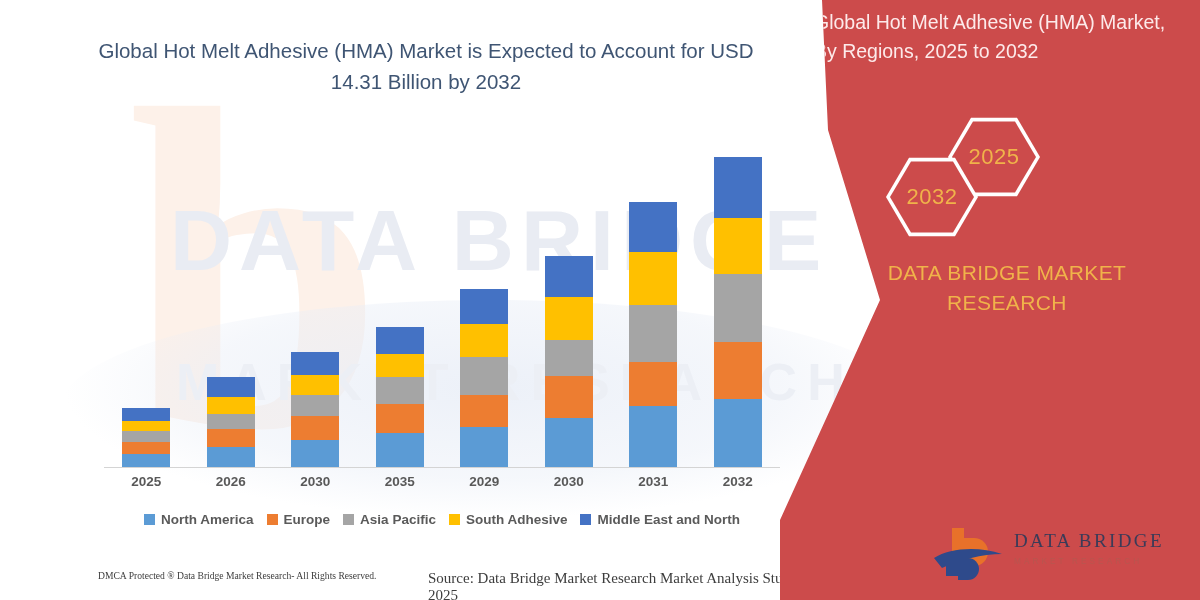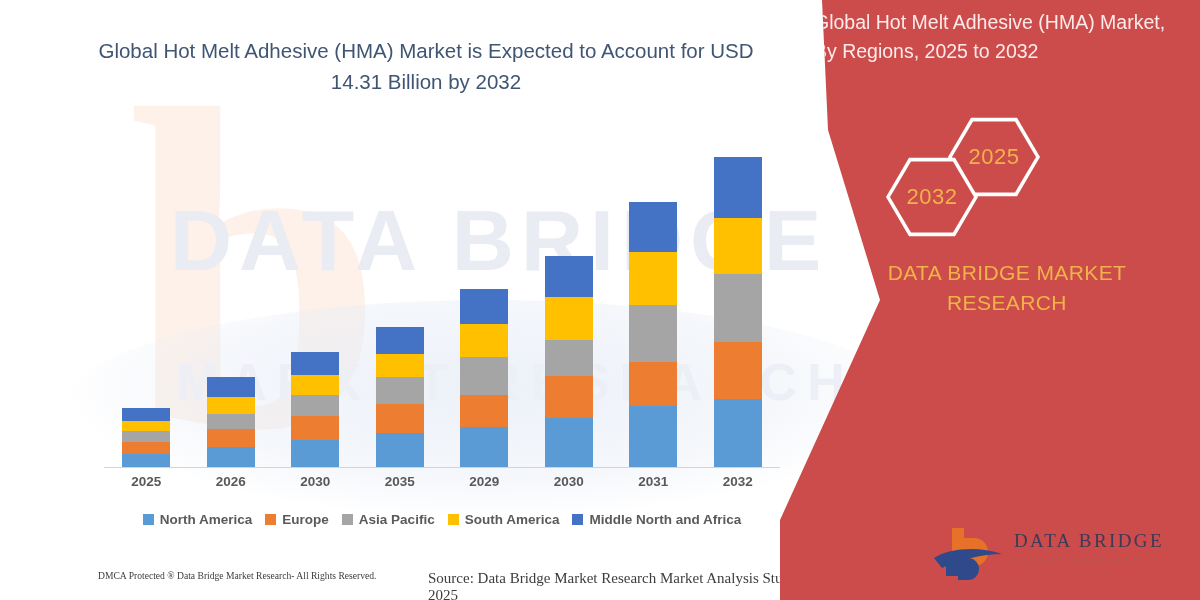--- a/index.html
+++ b/index.html
@@ -219,25 +219,25 @@
       <div class="lg">
         <i style="background: rgb(237, 125, 49);"></i>
         <span>Europe</span>
       </div>
       <div class="lg">
         <i style="background: rgb(165, 165, 165);"></i>
         <span>Asia Pacific</span>
       </div>
       <div class="lg">
         <i style="background: rgb(255, 192, 0);"></i>
-        <span>South America</span>
+        <span>South Adhesive</span>
       </div>
       <div class="lg">
         <i style="background: rgb(68, 114, 196);"></i>
-        <span>Middle North and Africa</span>
+        <span>Middle East and North</span>
       </div>
     </div>
 
   <div class="footer">
     <div class="f-left">DMCA Protected ® Data Bridge Market Research-  All Rights Reserved.</div>
     <div class="f-right">Source: Data Bridge Market Research  Market Analysis Study 2025</div>
   </div>
 
   <div class="red-panel">
     <div class="red-title">Global Hot Melt Adhesive (HMA) Market, By Regions, 2025 to 2032</div>

